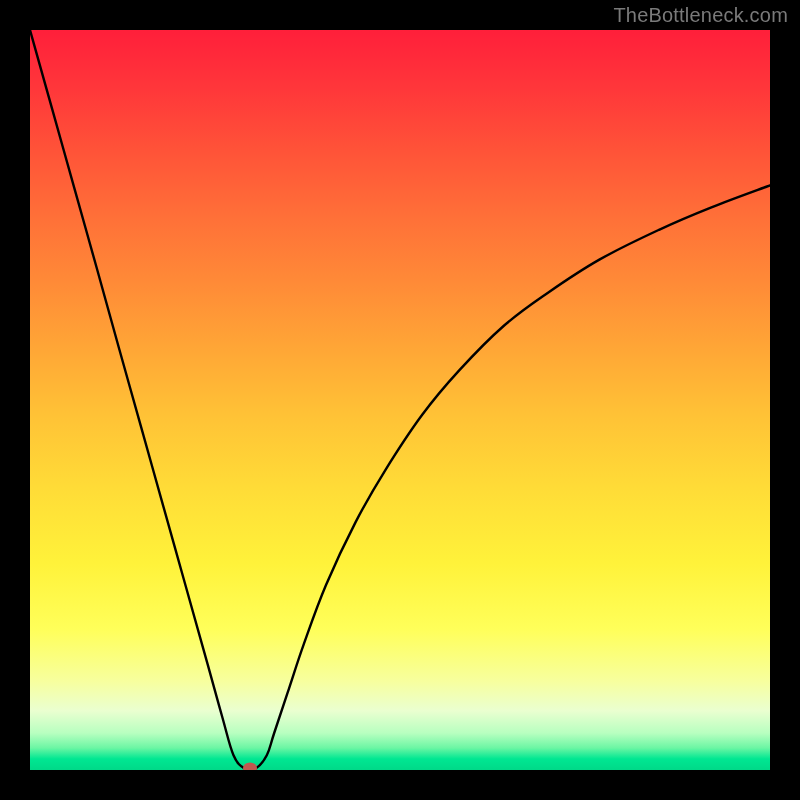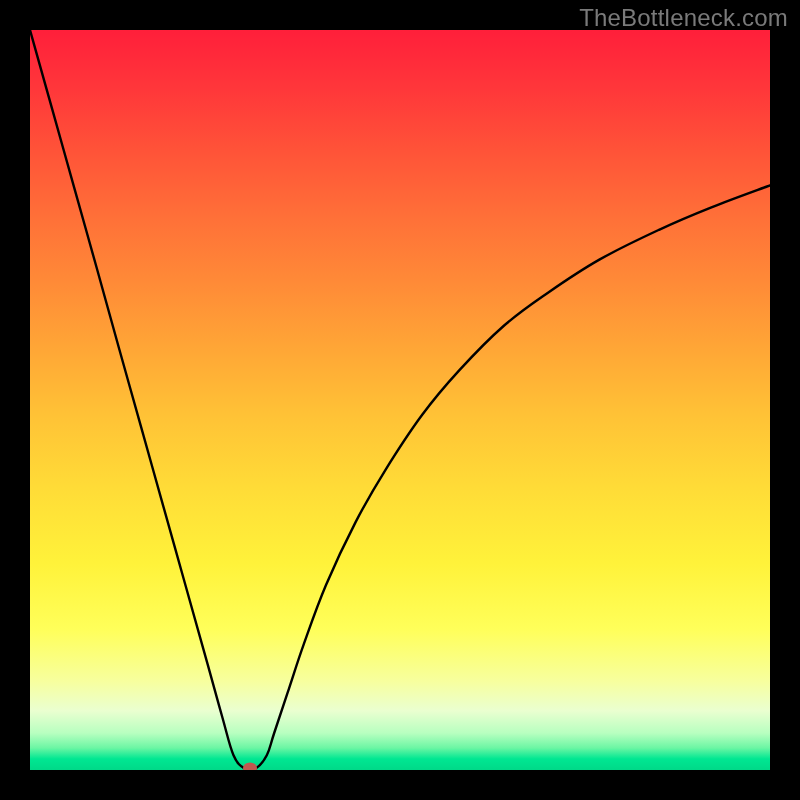--- a/index.html
+++ b/index.html
@@ -53,21 +53,21 @@
     position: absolute;
     left: 0; top: 0;
     width: 740px;
     height: 740px;
   }
   .attribution {
     position: absolute;
     top: 4px;
     right: 12px;
     font-family: Arial, Helvetica, sans-serif;
-    font-size: 24px;
+    font-size: 20px;
     color: #7a7a7a;
     letter-spacing: 0.2px;
   }
   .marker {
     position: absolute;
     width: 14px;
     height: 11px;
     background: #c1584f;
     border-radius: 50%;
     transform: translate(-50%, -50%);

